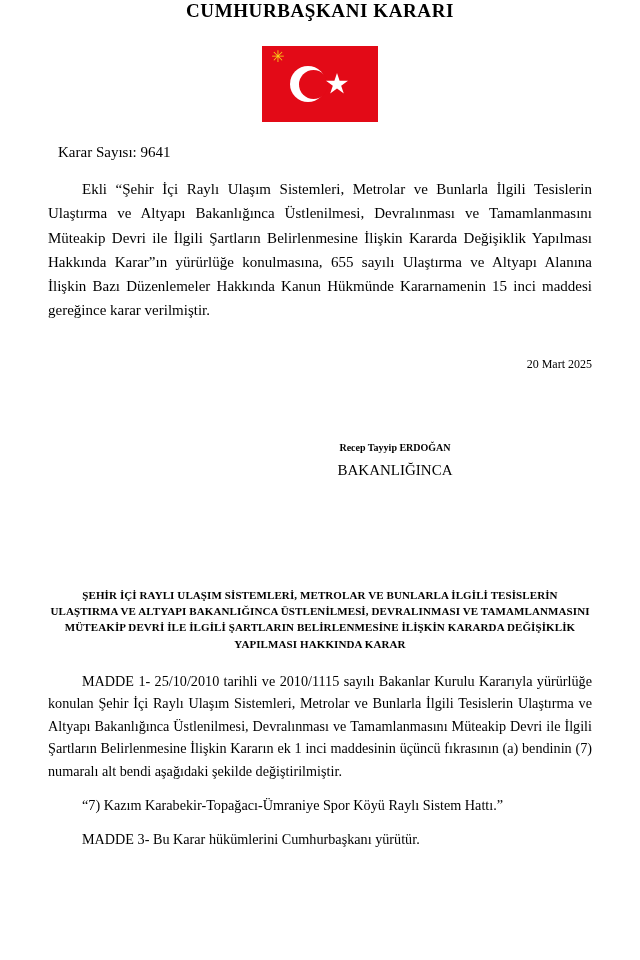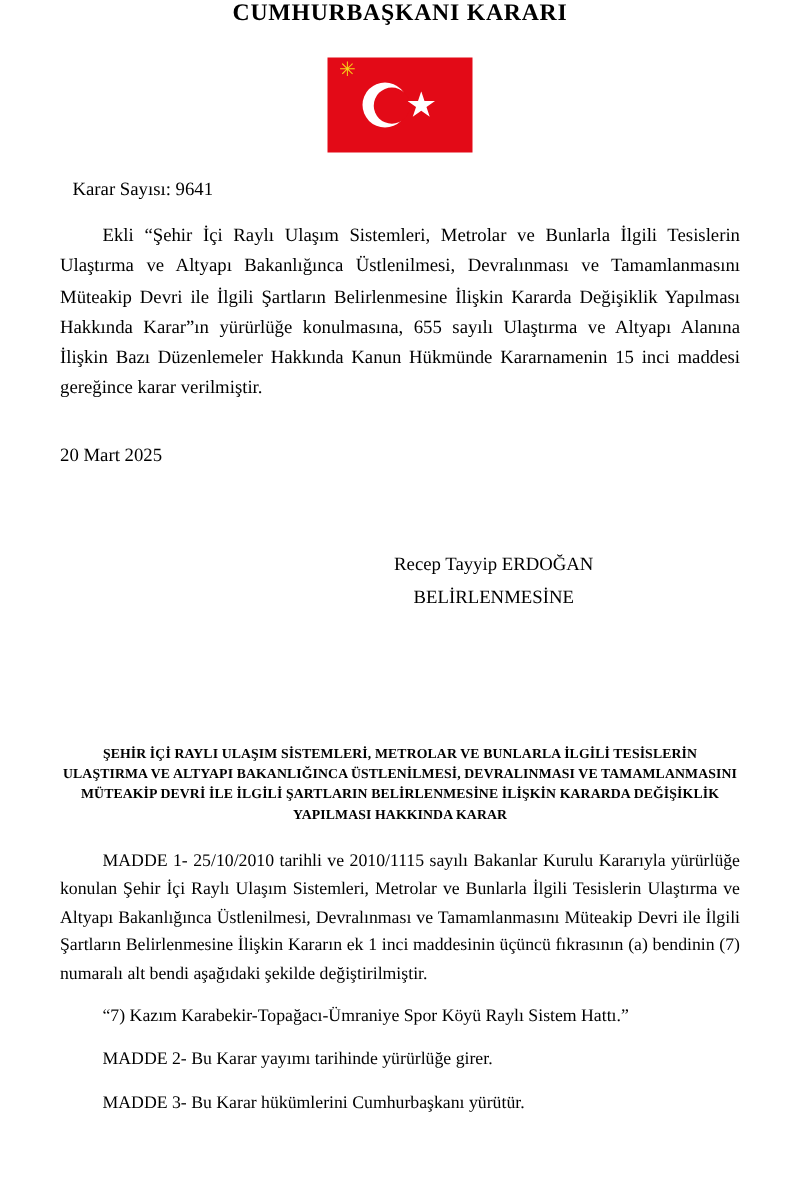--- a/index.html
+++ b/index.html
@@ -94,32 +94,32 @@
   .para {
     font-size: 15px;
     line-height: 1.62;
     text-align: justify;
     margin: 0;
   }
   .para.indent {
     text-indent: 34px;
   }
   .date {
-    text-align: left;
-    font-size: 15px;
+    text-align: right;
+    font-size: 12px;
     margin-top: 34px;
   }
   .sign-block {
     margin-top: 70px;
     text-align: center;
     padding-left: 150px;
   }
   .sign-name {
-    font-weight: normal;
-    font-size: 15px;
+    font-weight: bold;
+    font-size: 10px;
   }
   .sign-role {
     font-size: 15px;
     margin-top: 9px;
   }
 
   
   .annex {
     margin-top: 108px;
   }
@@ -165,28 +165,27 @@
   </div>
 
   <div class="karar-no">Karar Sayısı: 9641</div>
 
   <p class="para indent">Ekli “Şehir İçi Raylı Ulaşım Sistemleri, Metrolar ve Bunlarla İlgili Tesislerin Ulaştırma ve Altyapı Bakanlığınca Üstlenilmesi, Devralınması ve Tamamlanmasını Müteakip Devri ile İlgili Şartların Belirlenmesine İlişkin Kararda Değişiklik Yapılması Hakkında Karar”ın yürürlüğe konulmasına, 655 sayılı Ulaştırma ve Altyapı Alanına İlişkin Bazı Düzenlemeler Hakkında Kanun Hükmünde Kararnamenin 15 inci maddesi gereğince karar verilmiştir.</p>
 
   <div class="date">20 Mart 2025</div>
 
   <div class="sign-block">
     <div class="sign-name">Recep Tayyip ERDOĞAN</div>
-    <div class="sign-role">BELİRLENMESİNE</div>
+    <div class="sign-role">BAKANLIĞINCA</div>
   </div>
 
   <div class="annex">
     <h2 class="annex-title">ŞEHİR İÇİ RAYLI ULAŞIM SİSTEMLERİ, METROLAR VE BUNLARLA İLGİLİ TESİSLERİN ULAŞTIRMA VE ALTYAPI BAKANLIĞINCA ÜSTLENİLMESİ, DEVRALINMASI VE TAMAMLANMASINI MÜTEAKİP DEVRİ İLE İLGİLİ ŞARTLARIN BELİRLENMESİNE İLİŞKİN KARARDA DEĞİŞİKLİK YAPILMASI HAKKINDA KARAR</h2>
 
     <p class="madde"><b>MADDE 1-</b><span> 25/10/2010 tarihli ve 2010/1115 sayılı Bakanlar Kurulu Kararıyla yürürlüğe konulan Şehir İçi Raylı Ulaşım Sistemleri, Metrolar ve Bunlarla İlgili Tesislerin Ulaştırma ve Altyapı Bakanlığınca Üstlenilmesi, Devralınması ve Tamamlanmasını Müteakip Devri ile İlgili Şartların Belirlenmesine İlişkin Kararın ek 1 inci maddesinin üçüncü fıkrasının (a) bendinin (7) numaralı alt bendi aşağıdaki şekilde değiştirilmiştir.</span></p>
 
     <p class="quote">“7) Kazım Karabekir-Topağacı-Ümraniye Spor Köyü Raylı Sistem Hattı.”</p>
 
-    <p class="madde"><b>MADDE 2-</b><span> Bu Karar yayımı tarihinde yürürlüğe girer.</span></p>
 
     <p class="madde"><b>MADDE 3-</b><span> Bu Karar hükümlerini Cumhurbaşkanı yürütür.</span></p>
   </div>
 
 </div>
 
 </body></html>

